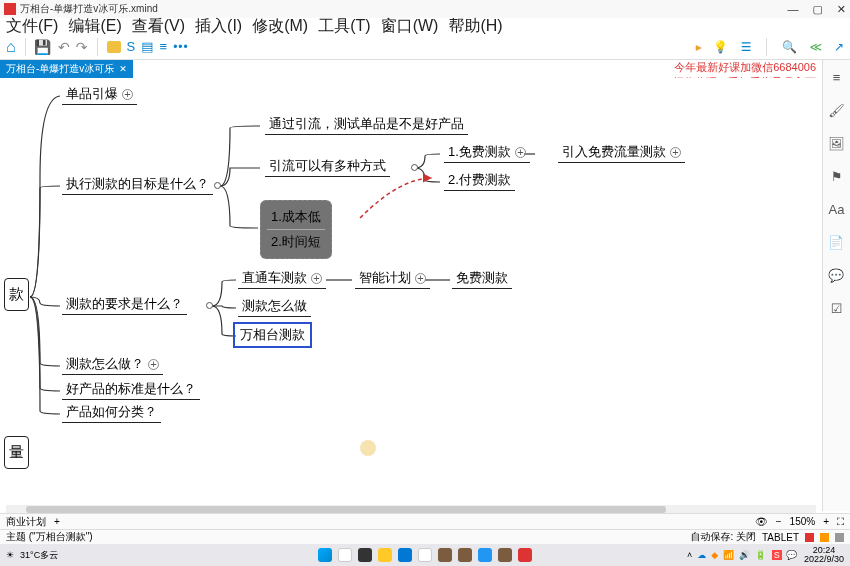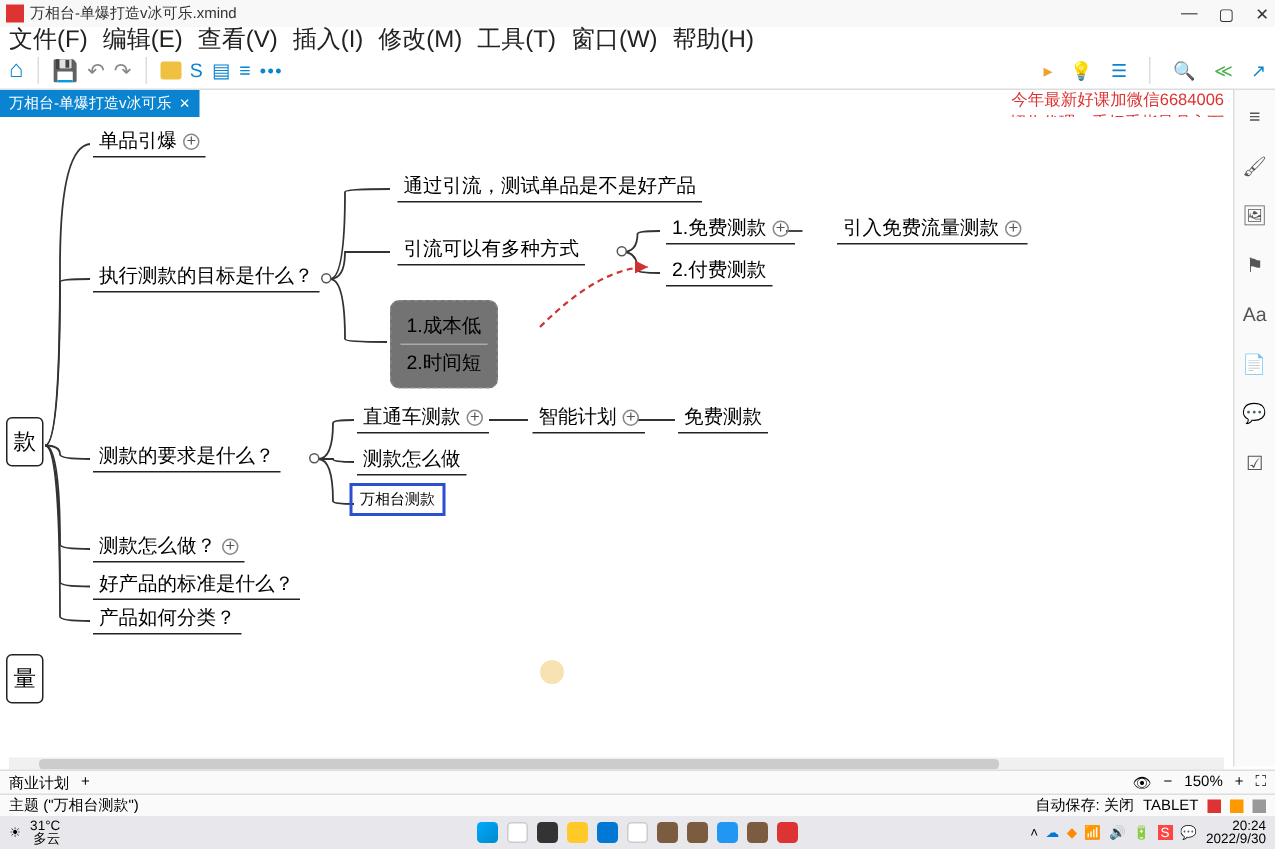--- a/index.html
+++ b/index.html
@@ -24,35 +24,35 @@
 .canvas { position: absolute; left: 0; top: 78px; right: 28px; bottom: 55px; background: #fff; }
 .sidebar { position: absolute; right: 0; top: 60px; width: 28px; bottom: 55px; background: #fafafa; border-left: 1px solid #ddd; display: flex; flex-direction: column; align-items: center; gap: 18px; padding-top: 10px; color: #555; font-size: 13px; }
 .sidebar .item { cursor: pointer; }
 .node { position: absolute; border-bottom: 1.5px solid #222; padding: 0 4px 1px 4px; font-size: 13px; color: #000; display: flex; align-items: center; white-space: nowrap; text-align: center; }
 .node .plus { font-size: 11px; color: #555; margin-left: 4px; border: 1px solid #888; border-radius: 50%; width: 11px; height: 11px; display: inline-flex; align-items: center; justify-content: center; line-height: 1; }
 .dot { position: absolute; width: 7px; height: 7px; border: 1px solid #555; border-radius: 50%; background: #fff; }
 .root { border: 1.5px solid #222; border-radius: 4px; padding: 6px 4px; font-size: 15px; background: #fff; }
 .boxed { border: 1.5px dashed #888; background: #737373; border-radius: 6px; padding: 4px 6px; display: flex; flex-direction: column; }
 .boxed div { border-bottom: 1px solid #aaa; padding: 3px 4px; font-size: 13px; }
 .boxed div:last-child { border-bottom: none; }
-.selected { border: 2.5px solid #2a4fcf; padding: 2px 5px; font-size: 10px; }
+.selected { border: 2.5px solid #2a4fcf; padding: 2px 5px; font-size: 13px; }
 svg.connector { position: absolute; left: 0; top: 0; pointer-events: none; }
 .cursor { position: absolute; left: 360px; top: 362px; width: 16px; height: 16px; background: rgba(240,200,100,0.5); border-radius: 50%; }
 .scrollh { position: absolute; left: 6px; right: 34px; bottom: 52px; height: 9px; background: #f0f0f0; }
 .scrollh .thumb { position: absolute; left: 20px; width: 640px; height: 7px; top: 1px; background: #ccc; border-radius: 3px; }
 .sheetbar { position: absolute; left: 0; right: 0; bottom: 37px; height: 16px; border-top: 1px solid #ddd; display: flex; align-items: center; font-size: 10px; padding: 0 6px; gap: 8px; background: #fafafa; }
 .sheetbar .right { margin-left: auto; display: flex; gap: 8px; align-items: center; }
 .statusbar { position: absolute; left: 0; right: 0; bottom: 22px; height: 15px; border-top: 1px solid #ddd; font-size: 10px; display: flex; align-items: center; padding: 0 6px; background: #fafafa; }
 .statusbar .right { margin-left: auto; display: flex; gap: 6px; align-items: center; }
 .sq { width: 9px; height: 9px; }
 .taskbar { position: absolute; left: 0; right: 0; bottom: 0; height: 22px; background: #e8e8ec; display: flex; align-items: center; padding: 0 6px; font-size: 9px; }
-.taskbar .weather { display: flex; flex-direction: column; line-height: 1; margin-left: 6px; align-items: flex-end; }
+.taskbar .weather { display: flex; flex-direction: row; line-height: 1; margin-left: 6px; }
 .taskbar .center { position: absolute; left: 50%; transform: translateX(-50%); display: flex; gap: 6px; }
 .taskbar .tray { margin-left: auto; display: flex; gap: 5px; align-items: center; }
-.taskbar .clock { display: flex; flex-direction: column; align-items: flex-end; line-height: 1; margin-left: 6px; }
+.taskbar .clock { display: flex; flex-direction: column; align-items: center; line-height: 1; margin-left: 6px; }
 .tb-icon { width: 14px; height: 14px; border-radius: 3px; }
 </style>
 </head>
 <body>
 
 <div class="titlebar">
   <div class="icon"></div>
   <div class="title">万相台-单爆打造v冰可乐.xmind</div>
   <div class="winbtns">
     <span>—</span>

